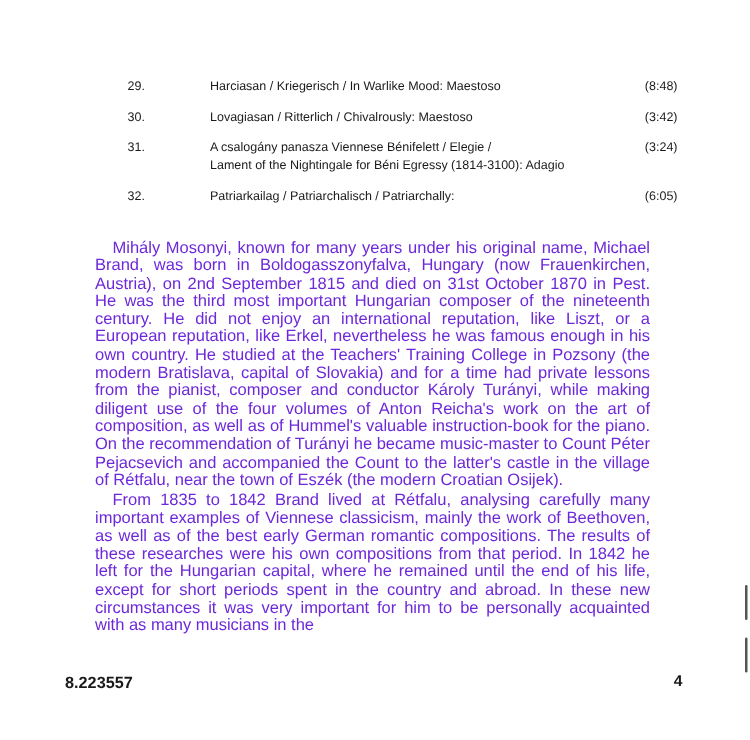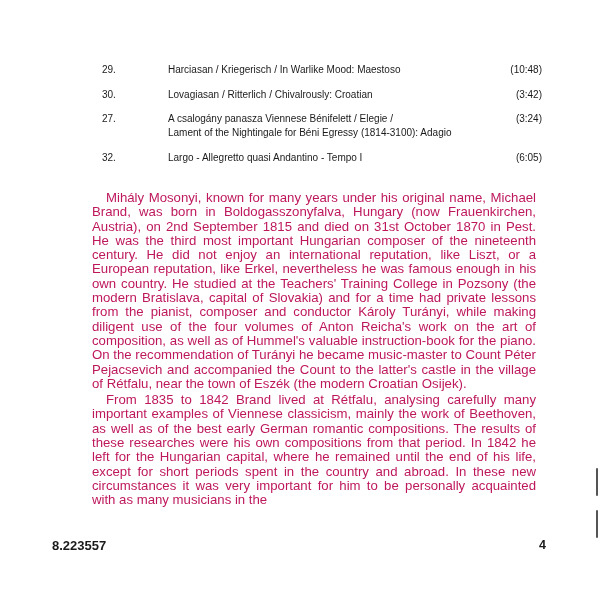--- a/index.html
+++ b/index.html
@@ -41,27 +41,27 @@
       white-space: nowrap;
       padding-left: 42px;
     }
     .track-dur {
       position: absolute;
       right: 0;
       top: 0;
     }
     .body-text {
       position: absolute;
-      left: 92px;
+      left: 76px;
       top: 191px;
       width: 444px;
       font-size: 13.2px;
       line-height: 14.3px;
       text-align: justify;
-      color: #be185d;
+      color: #6d28d9;
     }
     .para {
       margin: 0 0 2px 0;
       text-indent: 14px;
     }
     .footer-left {
       position: absolute;
       left: 52px;
       top: 538px;
       font-weight: bold;
@@ -84,36 +84,36 @@
     .edge-mark.a { top: 468px; height: 28px; }
     .edge-mark.b { top: 510px; height: 28px; }
   </style>
 </head>
 <body>
 
 <div class="tracklist">
   <div class="track">
     <span class="track-num">29.</span>
     <span class="track-line">Harciasan / Kriegerisch / In Warlike Mood: Maestoso</span>
-    <span class="track-dur">(10:48)</span>
+    <span class="track-dur">(8:48)</span>
   </div>
   <div class="track">
     <span class="track-num">30.</span>
-    <span class="track-line">Lovagiasan / Ritterlich / Chivalrously: Croatian</span>
+    <span class="track-line">Lovagiasan / Ritterlich / Chivalrously: Maestoso</span>
     <span class="track-dur">(3:42)</span>
   </div>
   <div class="track">
-    <span class="track-num">27.</span>
+    <span class="track-num">31.</span>
     <span class="track-line">A csalogány panasza Viennese Bénifelett / Elegie /</span>
     <span class="track-line">Lament of the Nightingale for Béni Egressy (1814-3100): Adagio</span>
     <span class="track-dur">(3:24)</span>
   </div>
   <div class="track">
     <span class="track-num">32.</span>
-    <span class="track-line">Largo - Allegretto quasi Andantino - Tempo I</span>
+    <span class="track-line">Patriarkailag / Patriarchalisch / Patriarchally:</span>
     <span class="track-dur">(6:05)</span>
   </div>
 </div>
 
 <div class="body-text">
   <p class="para">Mihály Mosonyi, known for many years under his original name, Michael Brand, was born in Boldogasszonyfalva, Hungary (now Frauenkirchen, Austria), on 2nd September 1815 and died on 31st October 1870 in Pest.  He was the third most important Hungarian composer of the nineteenth century.  He did not enjoy an international reputation, like Liszt, or a European reputation, like Erkel, nevertheless he was famous enough in his own country.  He studied at the Teachers' Training College in Pozsony (the modern Bratislava, capital of Slovakia) and for a time had private lessons from the pianist, composer and conductor Károly Turányi, while making diligent use of the four volumes of Anton Reicha's work on the art of composition, as well as of Hummel's valuable instruction-book for the piano.  On the recommendation of Turányi he became music-master to Count Péter Pejacsevich and accompanied the Count to the latter's castle in the village of Rétfalu, near the town of Eszék (the modern Croatian Osijek).</p>
   <p class="para">From 1835 to 1842 Brand lived at Rétfalu, analysing carefully many important examples of Viennese classicism, mainly the work of Beethoven, as well as of the best early German romantic compositions.  The results of these researches were his own compositions from that period.  In 1842 he left for the Hungarian capital, where he remained until the end of his life, except for short periods spent in the country and abroad.  In these new circumstances it was very important for him to be personally acquainted with as many musicians in the</p>
 </div>
 
 <div class="footer-left">8.223557</div>

